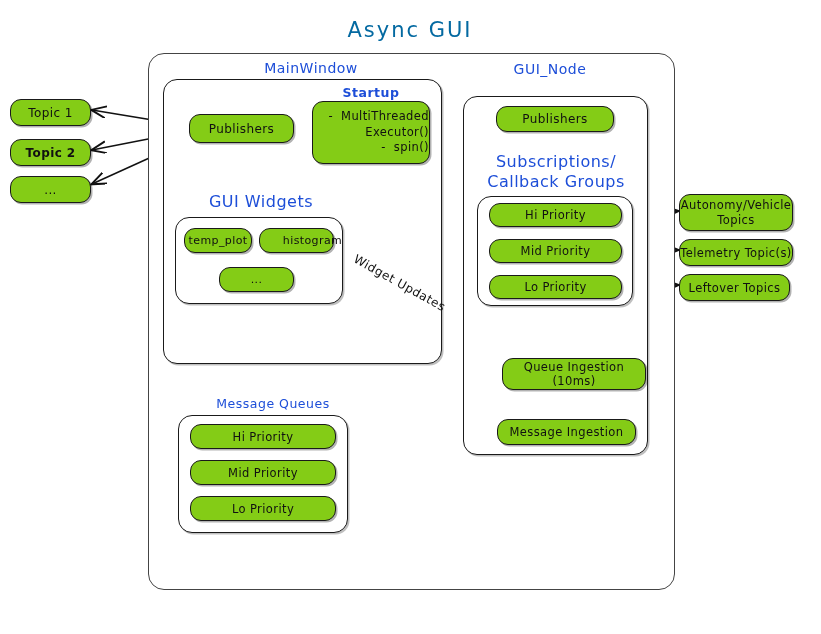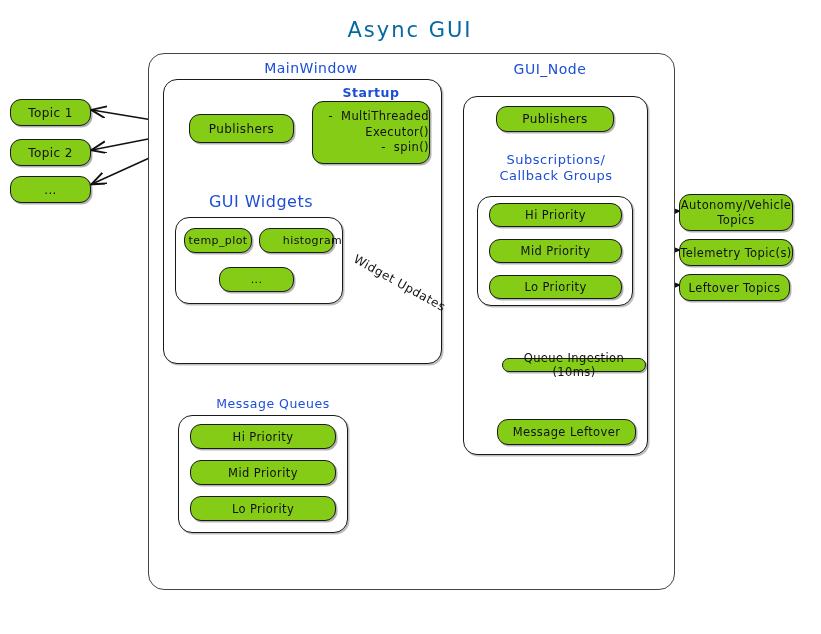--- a/index.html
+++ b/index.html
@@ -110,21 +110,21 @@
 
     <path d="M498,440 L358,478"></path>
   </g>
 </svg>
 
 <div class="title" style="left:230px; top:18px; width:360px; font-size:21px;">Async  GUI</div>
 
 <div class="box" style="left:10px; top:99px; width:81px; height:27px; font-size:12px;">
   <span>Topic 1</span>
 </div>
-<div class="box" style="left:10px; top:139px; width:81px; height:27px; font-size:12px;">
+<div class="box" style="left:10px; top:139px; width:81px; height:27px; font-size:12px;font-weight:bold;">
   <span>Topic 2</span>
 </div>
 <div class="box" style="left:10px; top:176px; width:81px; height:27px; font-size:12px;">
   <span>...</span>
 </div>
 
 <div class="box" style="left:679px; top:194px; width:114px; height:37px; font-size:11.5px; line-height:1.25;">
   <span style="white-space:pre;">Autonomy/Vehicle
 Topics</span>
 </div>
@@ -168,40 +168,40 @@
 </div>
 
 <div class="label" style="left:483px; top:61px; width:134px; font-size:14px;">GUI_Node</div>
 
 <div class="container" style="left:463px; top:96px; width:185px; height:359px;"></div>
 
 <div class="box" style="left:496px; top:106px; width:118px; height:26px; font-size:12px;">
   <span>Publishers</span>
 </div>
 
-<div class="label" style="left:476px; top:152px; width:160px; font-size:13px;">Subscriptions/
+<div class="label" style="left:476px; top:152px; width:160px; font-size:16px;">Subscriptions/
 Callback Groups</div>
 
 <div class="container" style="left:477px; top:196px; width:156px; height:110px;"></div>
 
 <div class="box" style="left:489px; top:203px; width:133px; height:24px; font-size:11.5px;">
   <span>Hi Priority</span>
 </div>
 <div class="box" style="left:489px; top:239px; width:133px; height:24px; font-size:11.5px;">
   <span>Mid Priority</span>
 </div>
 <div class="box" style="left:489px; top:275px; width:133px; height:24px; font-size:11.5px;">
   <span>Lo Priority</span>
 </div>
 
-<div class="box" style="left:502px; top:358px; width:144px; height:14px; font-size:11.5px;">
+<div class="box" style="left:502px; top:358px; width:144px; height:32px; font-size:11.5px;">
   <span>Queue Ingestion (10ms)</span>
 </div>
 <div class="box" style="left:497px; top:419px; width:139px; height:26px; font-size:11.5px;">
-  <span>Message Leftover</span>
+  <span>Message Ingestion</span>
 </div>
 
 <div class="label" style="left:196px; top:396px; width:154px; font-size:12.5px;">Message Queues</div>
 
 <div class="container" style="left:178px; top:415px; width:170px; height:118px;"></div>
 
 <div class="box" style="left:190px; top:424px; width:146px; height:25px; font-size:11.5px;">
   <span>Hi Priority</span>
 </div>
 <div class="box" style="left:190px; top:460px; width:146px; height:25px; font-size:11.5px;">

